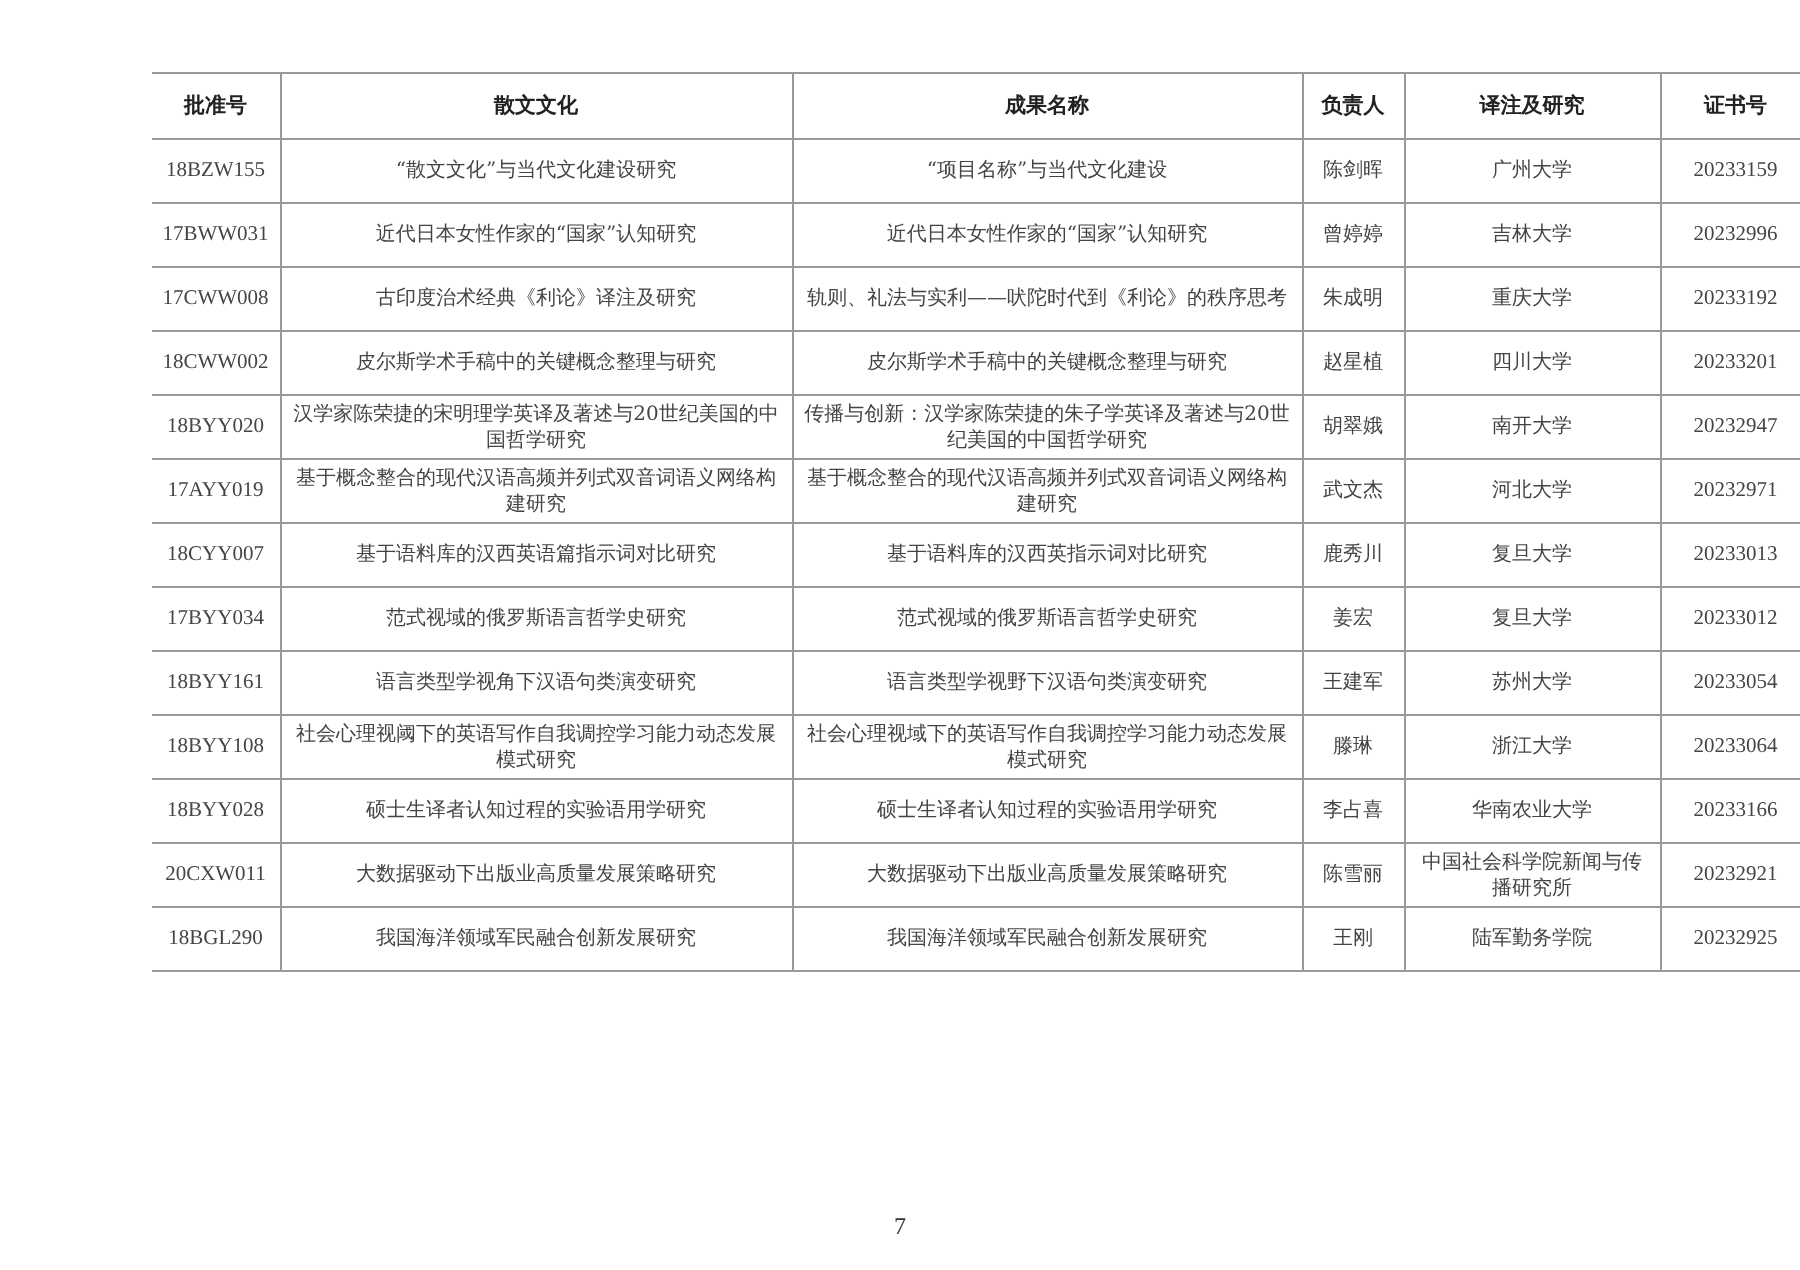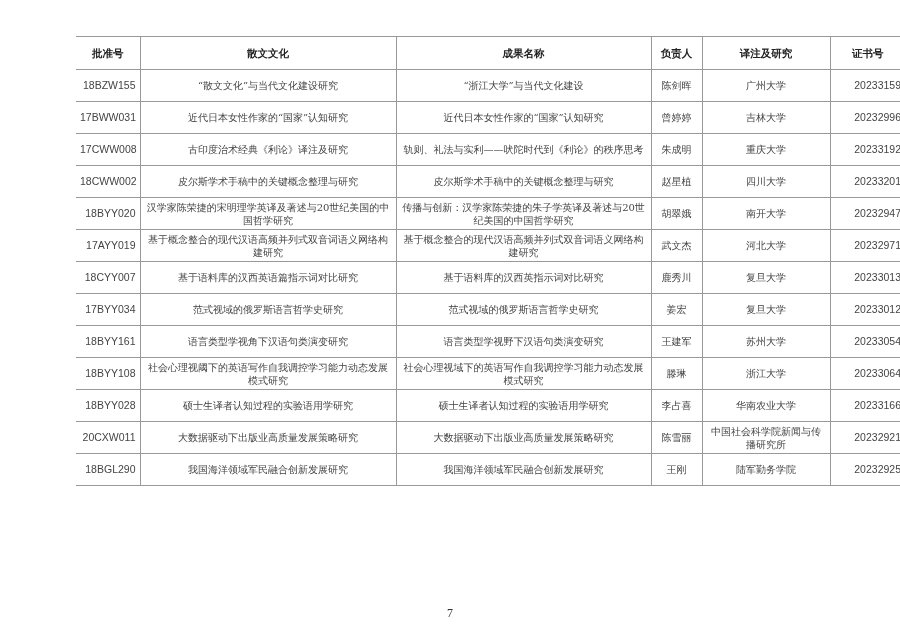--- a/index.html
+++ b/index.html
@@ -10,21 +10,21 @@
                 font-size: 10px; }
   table.award { border-top: 1.5px solid #444; border-bottom: 1.5px solid #444; margin-left: 40px; }
   table.award th, table.award td { border: 1px solid #999; padding: 0 4px;
                 line-height: 13px; }
   table.award tr > *:first-child { border-left: none; }
   table.award tr > *:last-child { border-right: none; }
   table.award th { height: 32px; font-family: "DejaVu Sans", "Liberation Sans", sans-serif;
                    font-weight: bold; font-size: 10.5px; color: #222; text-align: center; }
   table.award td { height: 31px; color: #444; vertical-align: middle; }
   td.c-id, td.c-lead, td.c-cert { text-align: center; }
-  td.c-id, td.c-cert { font-family: Liberation Sans, sans-serif; font-size: 10.5px; color: #555; text-align: right; }
+  td.c-id, td.c-cert { font-family: Liberation Serif, serif; font-size: 10.5px; color: #555; }
   td.c-proj, td.c-result, td.c-unit { text-align: center; }
   .page-number { position: absolute; left: 0; width: 900px; top: 606px;
                  text-align: center; font-size: 12px; color: #333;
                  font-family: "Liberation Serif", serif; }
 </style>
 </head>
 <body>
 
 <table class="award">
   <colgroup>
@@ -42,21 +42,21 @@
       <th>成果名称</th>
       <th>负责人</th>
       <th>译注及研究</th>
       <th>证书号</th>
     </tr>
   </thead>
   <tbody id="tbody">
       <tr>
         <td class="c-id">18BZW155</td>
         <td class="c-proj">“散文文化”与当代文化建设研究</td>
-        <td class="c-result">“浙江大学”与当代文化建设</td>
+        <td class="c-result">“项目名称”与当代文化建设</td>
         <td class="c-lead">陈剑晖</td>
         <td class="c-unit">广州大学</td>
         <td class="c-cert">20233159</td>
       </tr>
       <tr>
         <td class="c-id">17BWW031</td>
         <td class="c-proj">近代日本女性作家的“国家”认知研究</td>
         <td class="c-result">近代日本女性作家的“国家”认知研究</td>
         <td class="c-lead">曾婷婷</td>
         <td class="c-unit">吉林大学</td>

